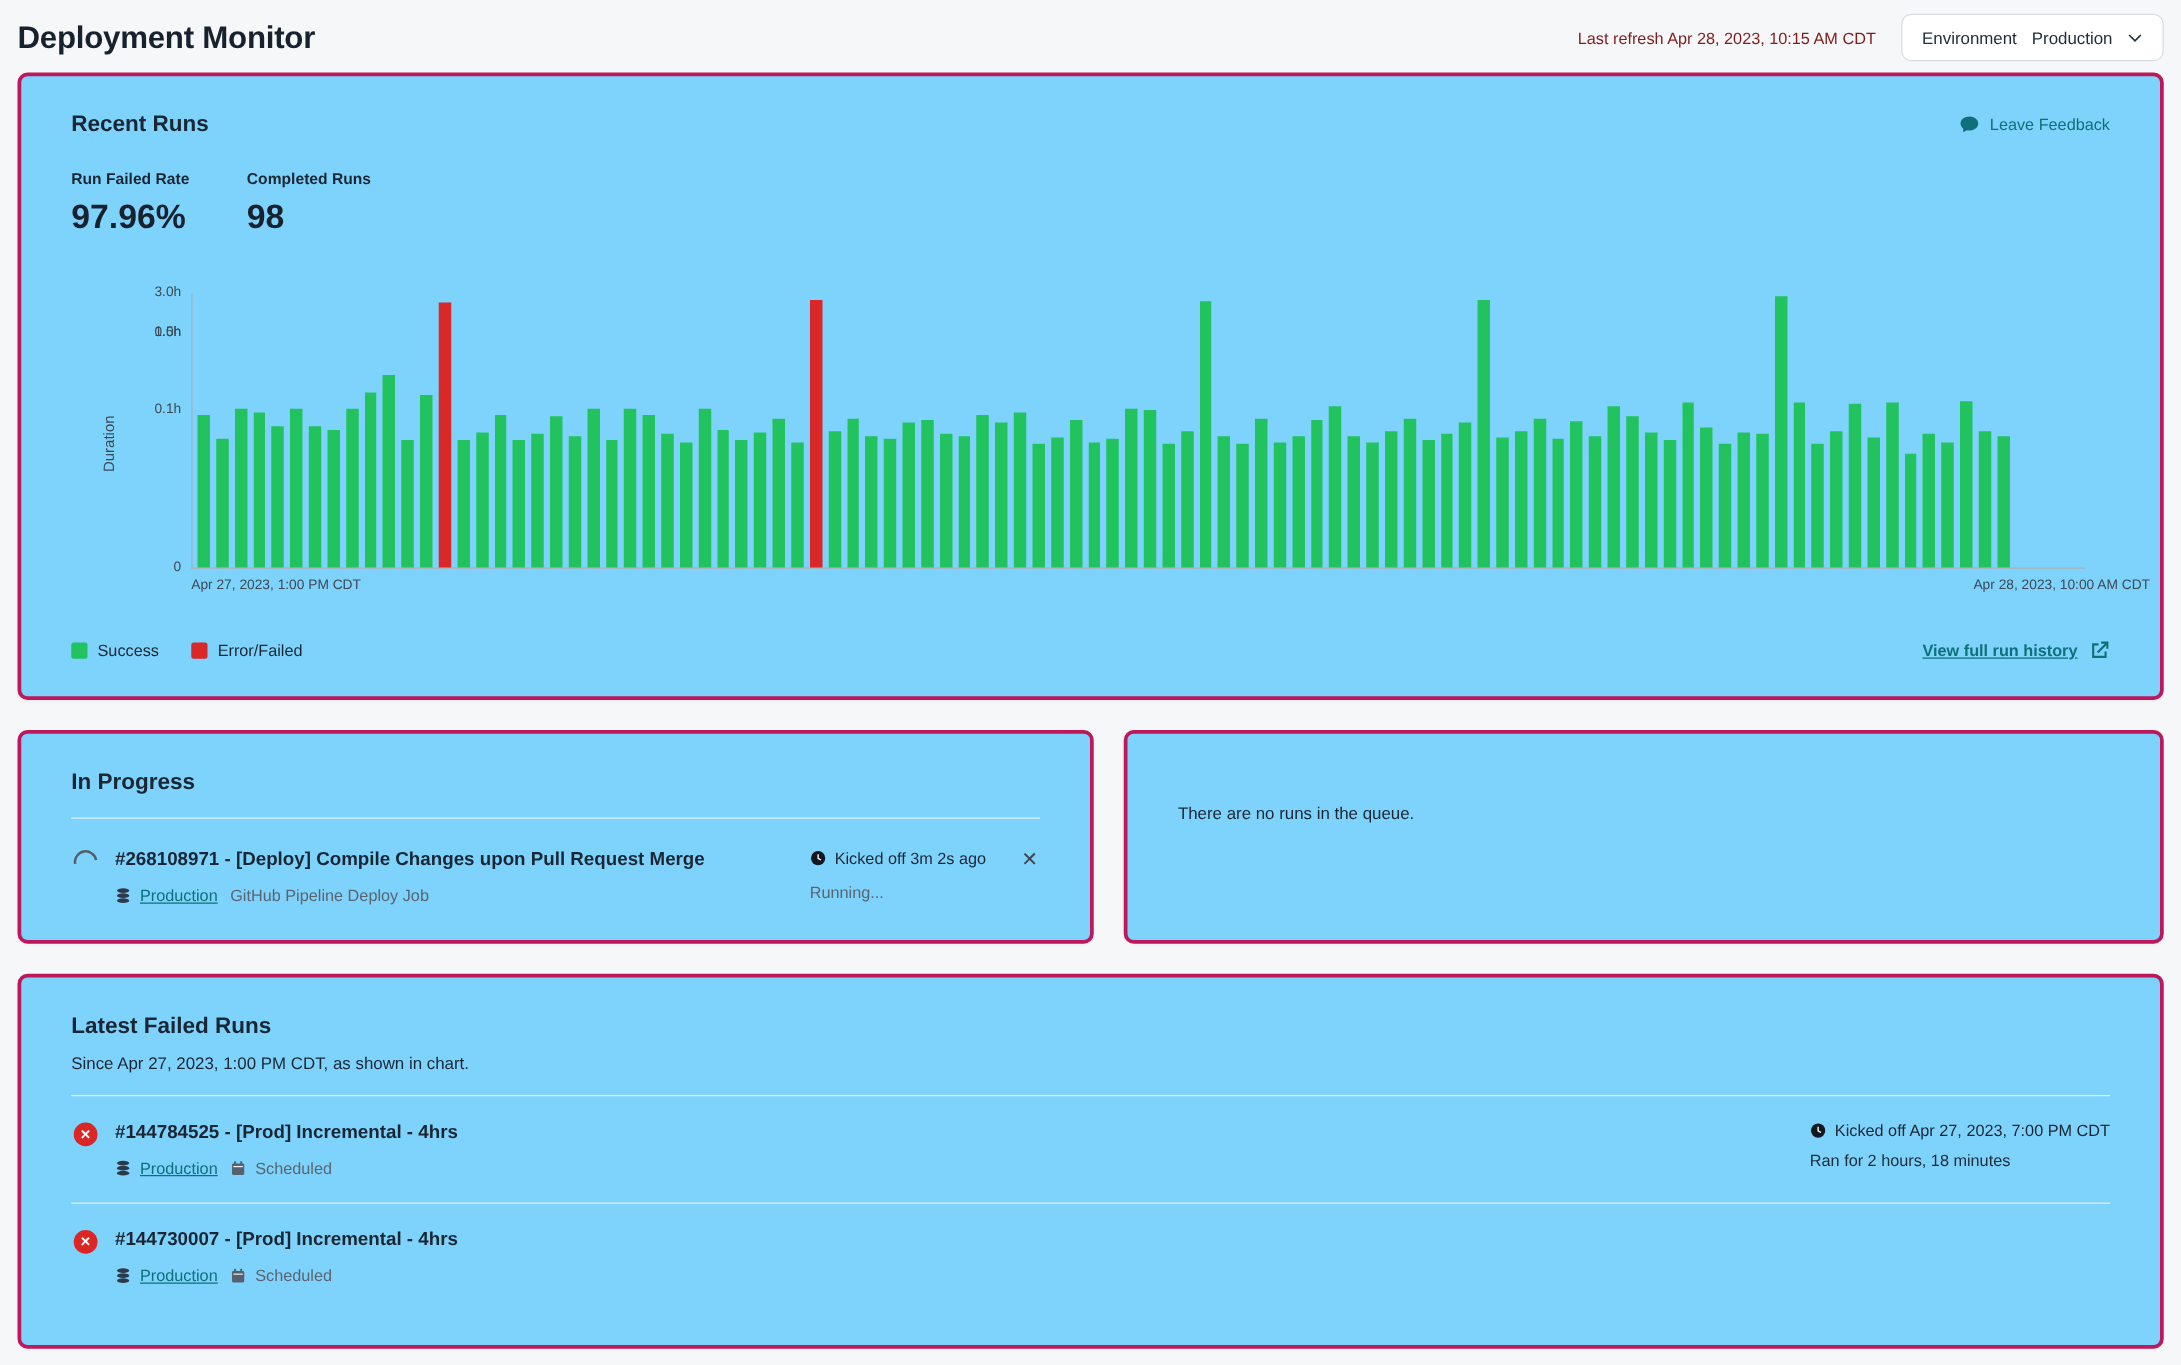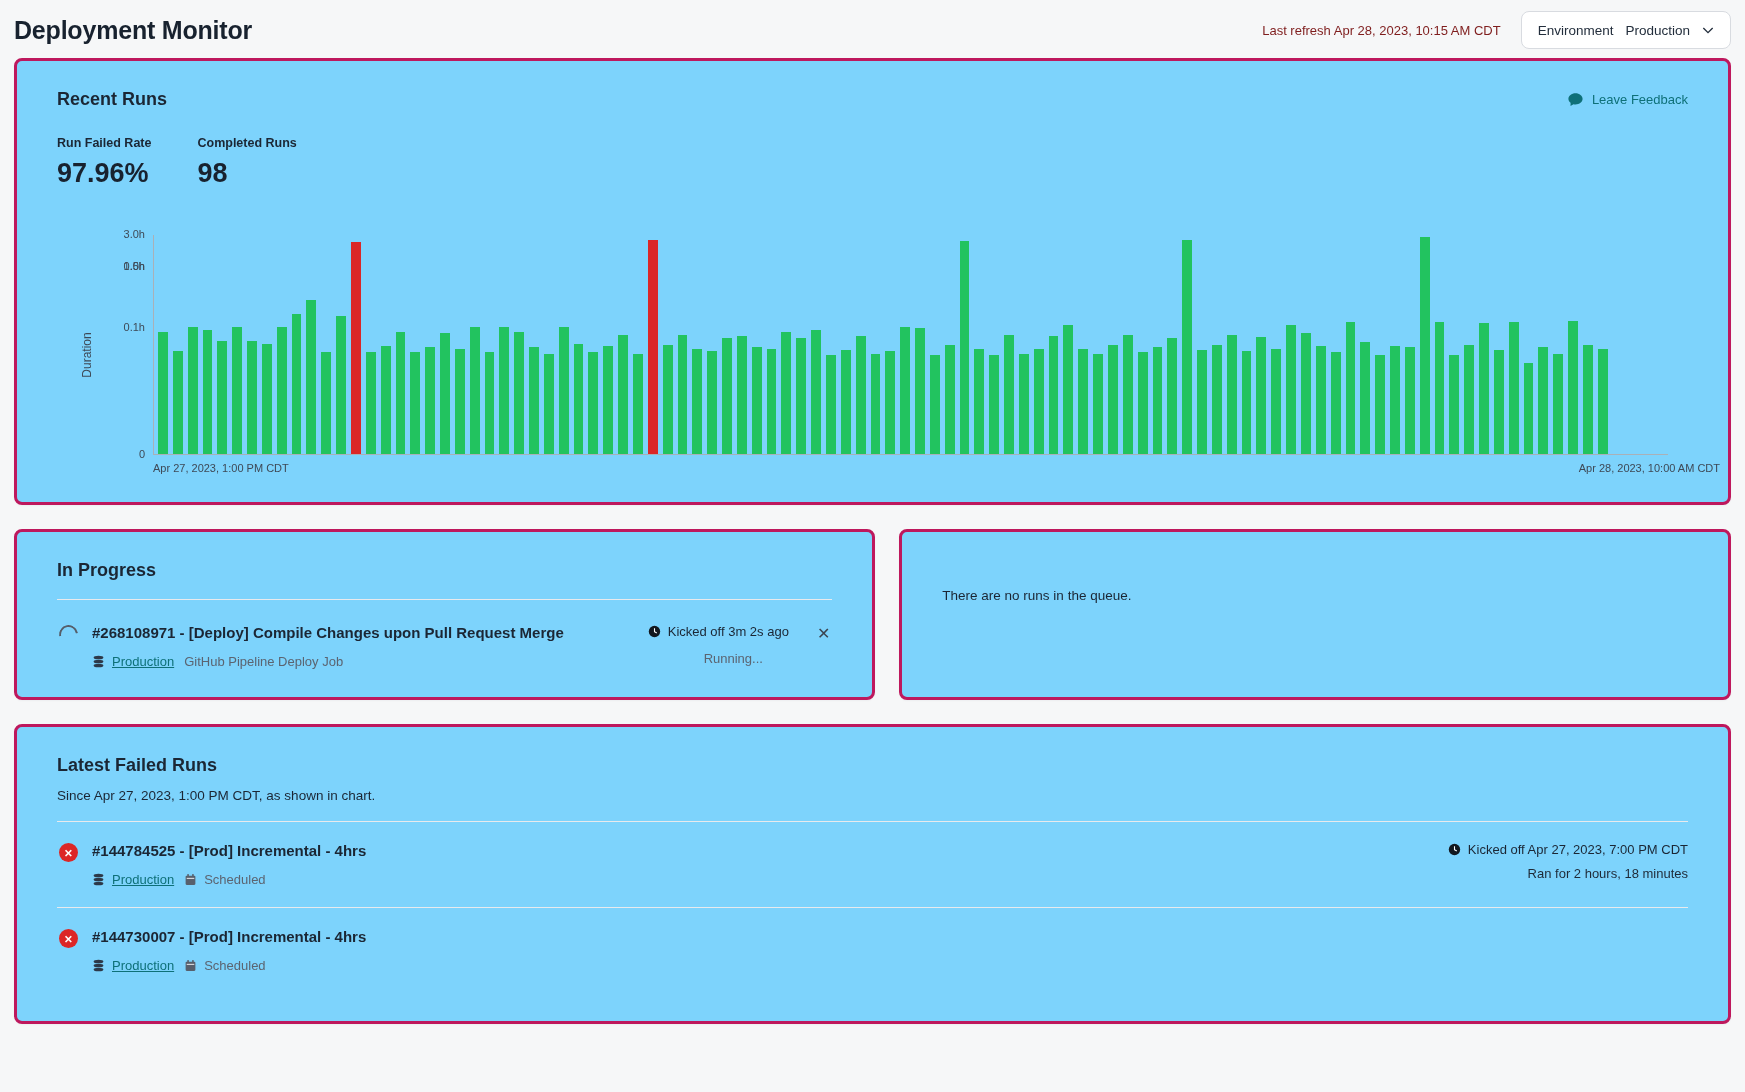--- a/index.html
+++ b/index.html
@@ -86,38 +86,38 @@
     transform:rotate(35deg); margin:1px 14px 0 2px; flex:none;
   }
   .run-main { flex:1 1 auto; min-width:0; }
   .run-title { font-size:15px; font-weight:bold; color:#1b2634; }
   .run-meta { display:flex; align-items:center; gap:10px; margin-top:13px; }
   .meta-item { display:flex; align-items:center; gap:7px; }
   .db-icon svg { width:13px; height:13px; fill:#2d3949; display:block; }
   .cal-icon svg { width:13px; height:13px; fill:#57606d; display:block; }
   .env-link { font-size:13px; color:#0e7078; text-decoration:underline; cursor:pointer; }
   .job-name, .muted { font-size:13px; color:#5b6471; }
-  .run-right { text-align:right; flex:none; margin-left:20px; }
+  .run-right { text-align:left; flex:none; margin-left:20px; }
   .kicked { display:flex; align-items:center; gap:7px; justify-content:flex-end; font-size:13px; color:#1b2634; }
   .clock-icon svg { width:13px; height:13px; display:block; }
   .run-status { font-size:13px; color:#5b6471; margin-top:12px; margin-right:26px; }
   .close-x { font-size:16px; color:#3c4551; margin-left:26px; cursor:pointer; line-height:1; padding:2px; flex:none; }
 
   .queue-empty { margin-top:28px; font-size:13.5px; color:#1b2634; }
 
   
   .fr-subtitle { font-size:13.5px; color:#1b2634; margin-top:12px; }
   .fr-list { margin-top:18px; }
   .fr-row { display:flex; align-items:flex-start; padding:20px 0; border-top:1px solid #e8eaed; }
   .err-badge {
     width:19px; height:19px; border-radius:50%; background:#dc2626; flex:none;
     color:#fff; font-size:10.5px; font-weight:bold; display:flex; align-items:center; justify-content:center;
     margin:1px 14px 0 2px;
   }
-  .fr-right { text-align:right; flex:none; margin-left:20px; }
+  .fr-right { text-align:left; flex:none; margin-left:20px; }
   .ran-for { font-size:13px; color:#1f2a37; margin-top:9px; }
 </style>
 </head>
 <body>
 
 <div class="page-header">
   <div class="page-title">Deployment Monitor</div>
   <div class="header-right">
     <div class="last-refresh">Last refresh Apr 28, 2023, 10:15 AM CDT</div>
     <div class="env-select">
@@ -260,20 +260,40 @@
         <div class="ytick" style="bottom: 188px; margin-top: 16px;">0.5h</div>
         <div class="ytick" style="bottom: 188px;">1.0h</div>
         <div class="ytick" style="bottom: 220px;">3.0h</div>
       </div>
     <div class="xlabels">
       <span class="xl">Apr 27, 2023, 1:00 PM CDT</span>
       <span class="xr">Apr 28, 2023, 10:00 AM CDT</span>
     </div>
   </div>
 
+  <div class="rr-footer">
+    <div class="legend">
+      <div class="legend-item">
+        <span class="swatch" style="background: rgb(34, 195, 95);"></span>
+        <span>Success</span>
+      </div>
+      <div class="legend-item">
+        <span class="swatch" style="background: rgb(218, 39, 39);"></span>
+        <span>Error/Failed</span>
+      </div>
+    </div>
+    <div class="history-link">
+      <span class="lbl">View full run history</span>
+      <svg viewBox="0 0 24 24">
+          <path d="M11 5H5v14h14v-6"></path>
+          <path d="M14 3h7v7"></path>
+          <path d="M10 14L21 3"></path>
+        </svg>
+    </div>
+  </div>
 </div>
 
 <div class="mid-row">
   <div class="card card-pad card-inprogress">
     <div class="card-title">In Progress</div>
     <div class="divider"></div>
     <div class="run-row">
       <div class="spinner"></div>
       <div class="run-main">
         <div class="run-title">#268108971 - [Deploy] Compile Changes upon Pull Request Merge</div>

